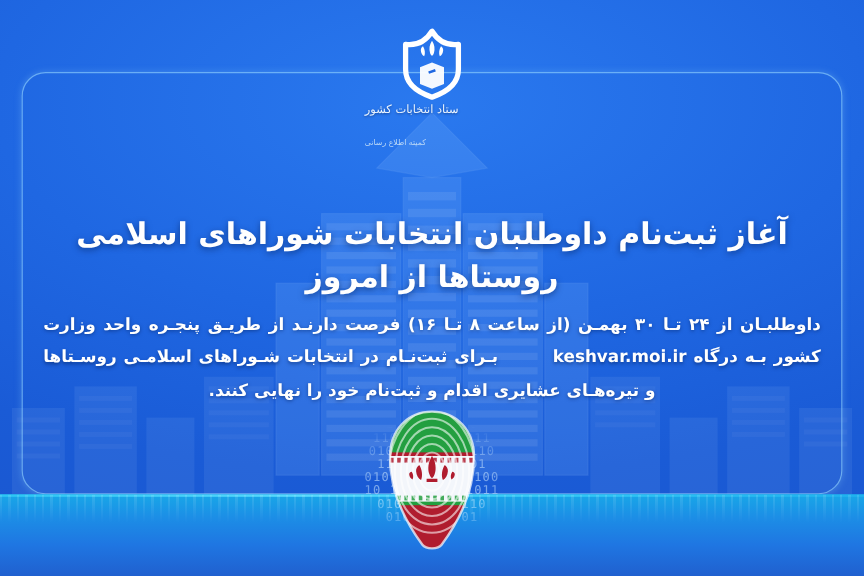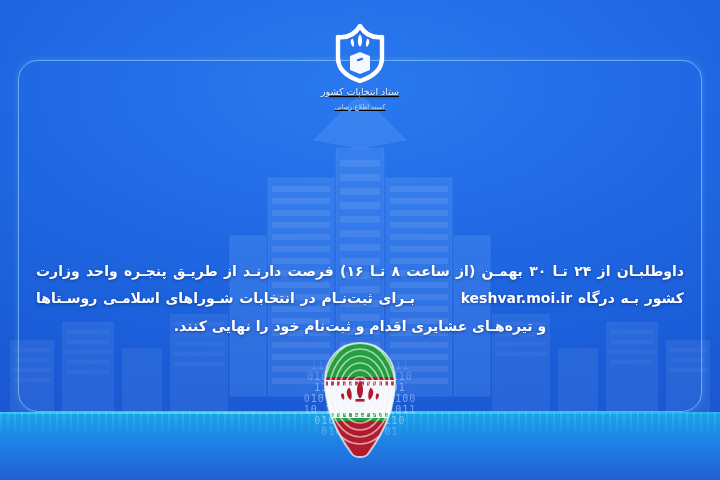--- a/index.html
+++ b/index.html
@@ -56,29 +56,29 @@
     background:
       repeating-linear-gradient(90deg,
         rgba(255,255,255,.55) 0 2px, rgba(255,255,255,0) 2px 7px);
     -webkit-mask-image:linear-gradient(180deg,#000,transparent);
     mask-image:linear-gradient(180deg,#000,transparent);
   }
 
   
   .logo{
     position:absolute;left:50%;top:22px;transform:translateX(-50%);
-    width:112px;text-align:center;z-index:4;text-decoration:underline;
+    width:112px;text-align:left;z-index:4;
   }
   .logo .mark{width:68px;height:62px;margin:0 auto;display:block;}
   .logo .lname{
     margin-top:3px;font-size:9.5px;color:#eaf4ff;letter-spacing:.2px;
     line-height:1.15;text-shadow:0 1px 2px rgba(0,20,60,.45);
   }
   .logo .lsub{
-    margin-top:6px;font-size:6.5px;color:#bcd9f7;line-height:1.1;
+    margin-top:18px;font-size:6.5px;color:#bcd9f7;line-height:1.1;
   }
 
   
   .headline{
     position:absolute;left:28px;right:28px;top:160px;
     text-align:center;z-index:5;
     font-size:25px;font-weight:bold;color:#ffffff;
     line-height:1.45;letter-spacing:0;
     text-shadow:0 2px 5px rgba(4,28,80,.55);
   }
@@ -261,20 +261,21 @@
         <path d="M24 34 L34 30 L44 34 L44 48 L34 52 L24 48 Z" fill="#ffffff" fill-opacity=".95"></path>
       </g>
       <g fill="#1f67e2">
         <rect x="31" y="36.4" width="6" height="2.2" transform="rotate(-20 34 37.5)"></rect>
       </g>
     </svg>
     <div class="lname">ستاد انتخابات کشور</div>
     <div class="lsub">کمیته اطلاع رسانی</div>
   </div>
 
+  <h1 class="headline">آغاز ثبت‌نام داوطلبان انتخابات شوراهای اسلامی روستاها از امروز</h1>
 
   <p class="body-copy"><span>داوطلبـان از ۲۴ تـا ۳۰ بهمـن (از ساعت ۸ تـا ۱۶) فرصت دارنـد از طریـق پنجـره واحد وزارت کشور بـه درگاه </span><span class="url">keshvar.moi.ir</span><span> بـرای ثبت‌نـام در انتخابات شـوراهای اسلامـی روسـتاها و تیره‌هـای عشایری اقدام و ثبت‌نام خود را نهایی کنند.</span></p>
 
   <div class="bottomband">
     <div class="bandtex"></div>
   </div>
 
   <div class="binary">
       <span>1101 011 0110</span>
       <span>010 1101001 101</span>

